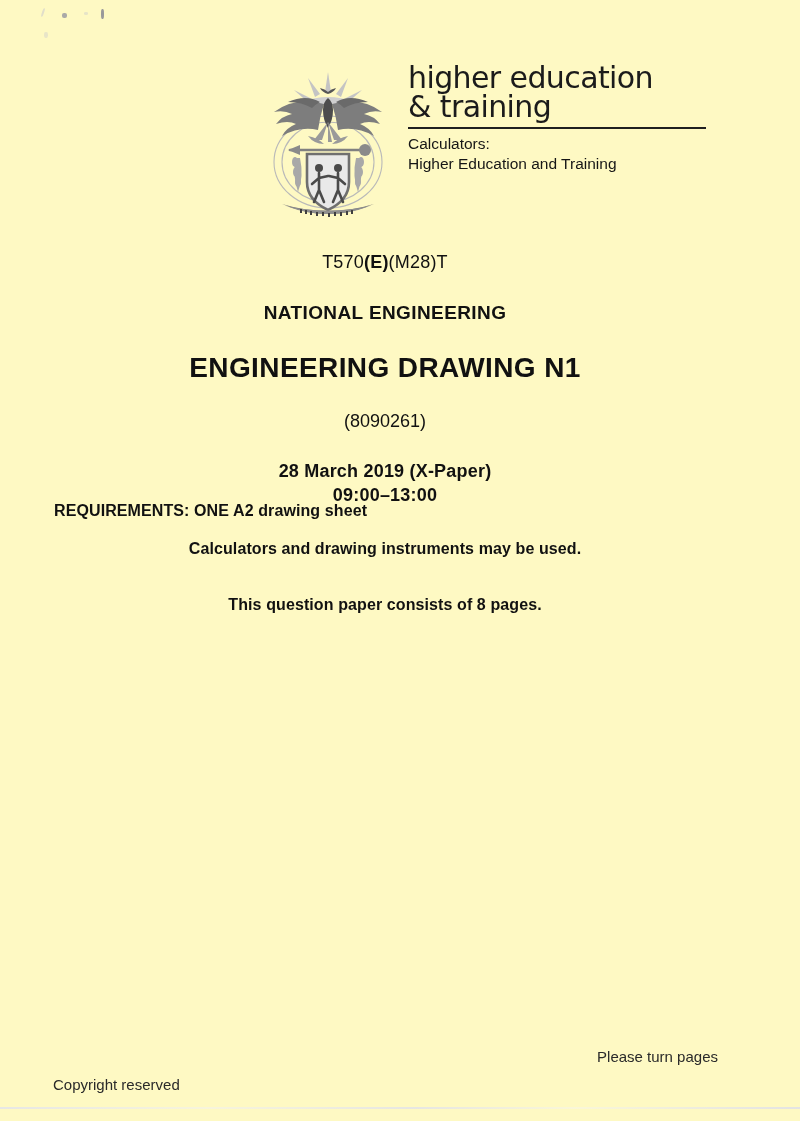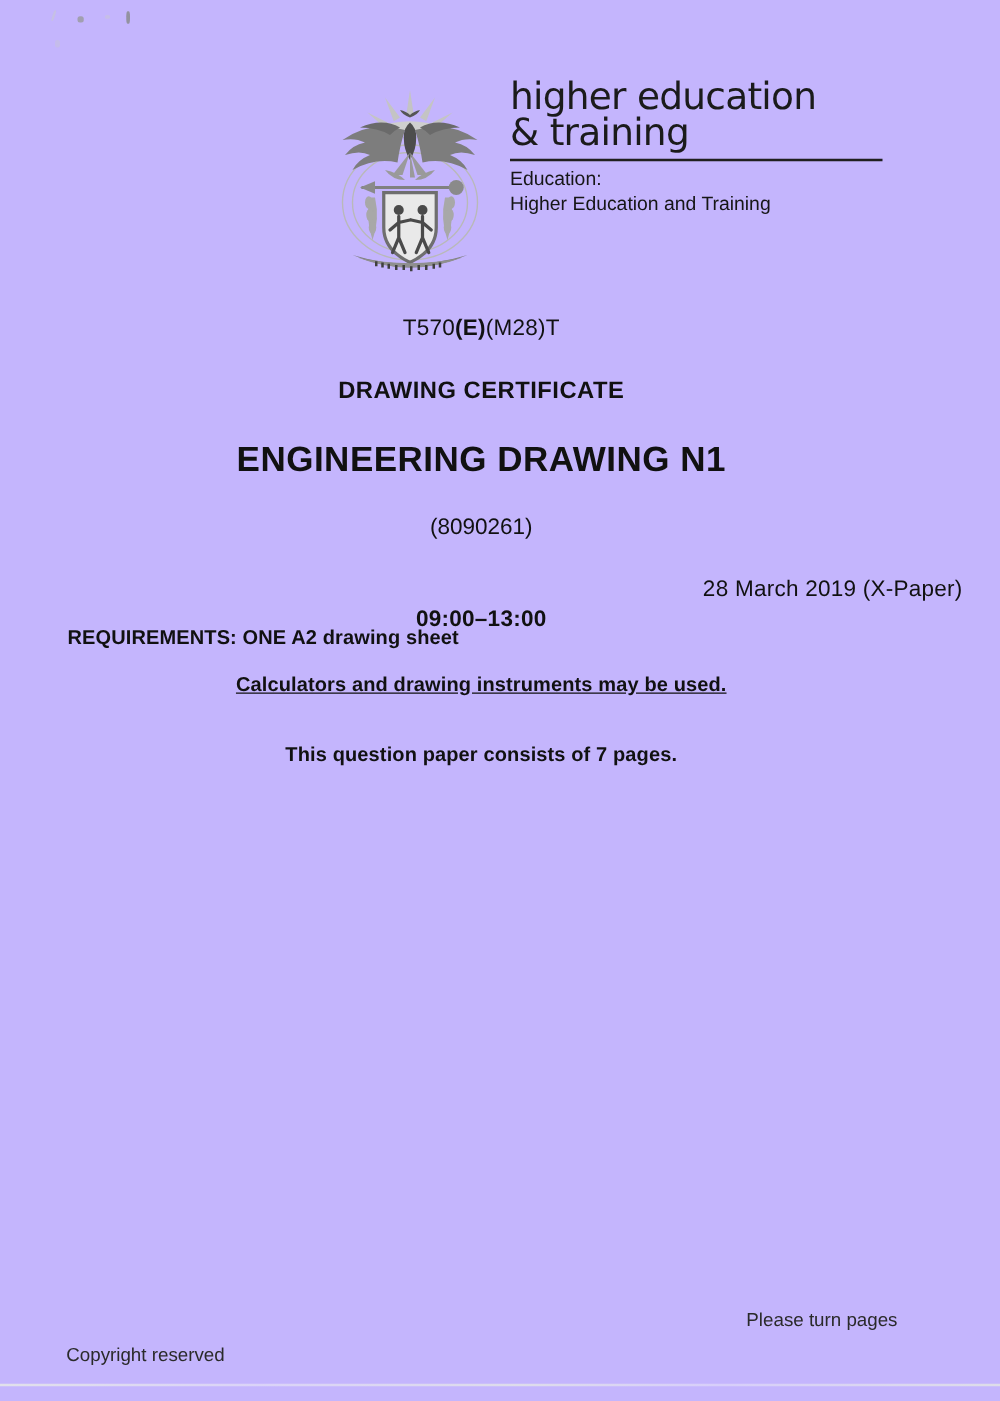--- a/index.html
+++ b/index.html
@@ -12,21 +12,21 @@
     height: 1121px;
     position: relative;
     font-family: "Liberation Sans", sans-serif;
     color: #111111;
     overflow: hidden;
   }
 
   .page {
     position: absolute;
     inset: 0;
-    background: #c4b5fd;
+    background: #fef9c3;
   }
 
   
   .specks { position: absolute; left: 0; top: 0; width: 160px; height: 60px; }
   .speck { position: absolute; background: #c9c9cf; border-radius: 40%; }
   .sp1 { left: 42px; top: 8px;  width: 2px;  height: 9px; transform: rotate(18deg); opacity: .55; }
   .sp2 { left: 62px; top: 13px; width: 5px;  height: 5px; opacity: .85; background:#9b9ba2;}
   .sp3 { left: 84px; top: 12px; width: 4px;  height: 3px; opacity: .45; }
   .sp4 { left: 101px;top: 9px;  width: 3px;  height: 10px;opacity: .9;  background:#8e8e96;}
   .sp5 { left: 44px; top: 32px; width: 4px;  height: 6px; opacity: .4; }
@@ -107,24 +107,23 @@
     letter-spacing: .4px;
     margin: 28px 0 0 0;
     text-align: center;
   }
   .paper-number {
     font-size: 18px;
     margin: 27px 0 0 0;
   }
   .exam-date {
     font-size: 18px;
-    font-weight: normal;
+    font-weight: bold;
     margin: 29px 0 0 0;
     letter-spacing: .2px;
-    text-align: right;
   }
   .exam-time {
     font-size: 18px;
     font-weight: bold;
     margin: 3px 0 11px 0;
     letter-spacing: .2px;
   }
 
   .requirements {
     position: absolute;
@@ -136,21 +135,20 @@
   }
   .instruments {
     position: absolute;
     left: 0;
     top: 540px;
     width: 770px;
     text-align: center;
     font-size: 16px;
     font-weight: bold;
     letter-spacing: .1px;
-    text-decoration: underline;
   }
   .page-count {
     position: absolute;
     left: 0;
     top: 596px;
     width: 770px;
     text-align: center;
     font-size: 16px;
     font-weight: bold;
     letter-spacing: .1px;
@@ -288,45 +286,45 @@
       </svg>
     </div>
 
     <div class="logo-block">
       <div class="logo-wordmark">
         <span>higher education</span>
         <span class="l2">&amp; training</span>
       </div>
       <div class="logo-rule"></div>
       <div class="dept-lines">
-        <div>Education:</div>
+        <div>Calculators:</div>
         <div>Higher Education and Training</div>
       </div>
     </div>
 
   </div>
 
   <div class="body-block">
 
     <p class="paper-code"><span>T570</span><b>(E)</b><span>(M28)T</span></p>
 
-    <h1 class="h-cert">DRAWING CERTIFICATE</h1>
+    <h1 class="h-cert">NATIONAL ENGINEERING</h1>
 
     <h2 class="h-subject">ENGINEERING DRAWING N1</h2>
 
     <p class="paper-number">(8090261)</p>
 
     <p class="exam-date">28 March 2019 (X-Paper)</p>
     <p class="exam-time">09:00–13:00</p>
 
   </div>
 
   <div class="requirements">REQUIREMENTS: ONE A2 drawing sheet</div>
   <div class="instruments">Calculators and drawing instruments may be used.</div>
-  <div class="page-count">This question paper consists of 7 pages.</div>
+  <div class="page-count">This question paper consists of 8 pages.</div>
 
   <div class="footer">
     <span class="footer-left">Copyright reserved</span>
     <span class="footer-right">Please turn pages</span>
   </div>
 
   <div class="bottom-edge"></div>
 
 </div>
 

